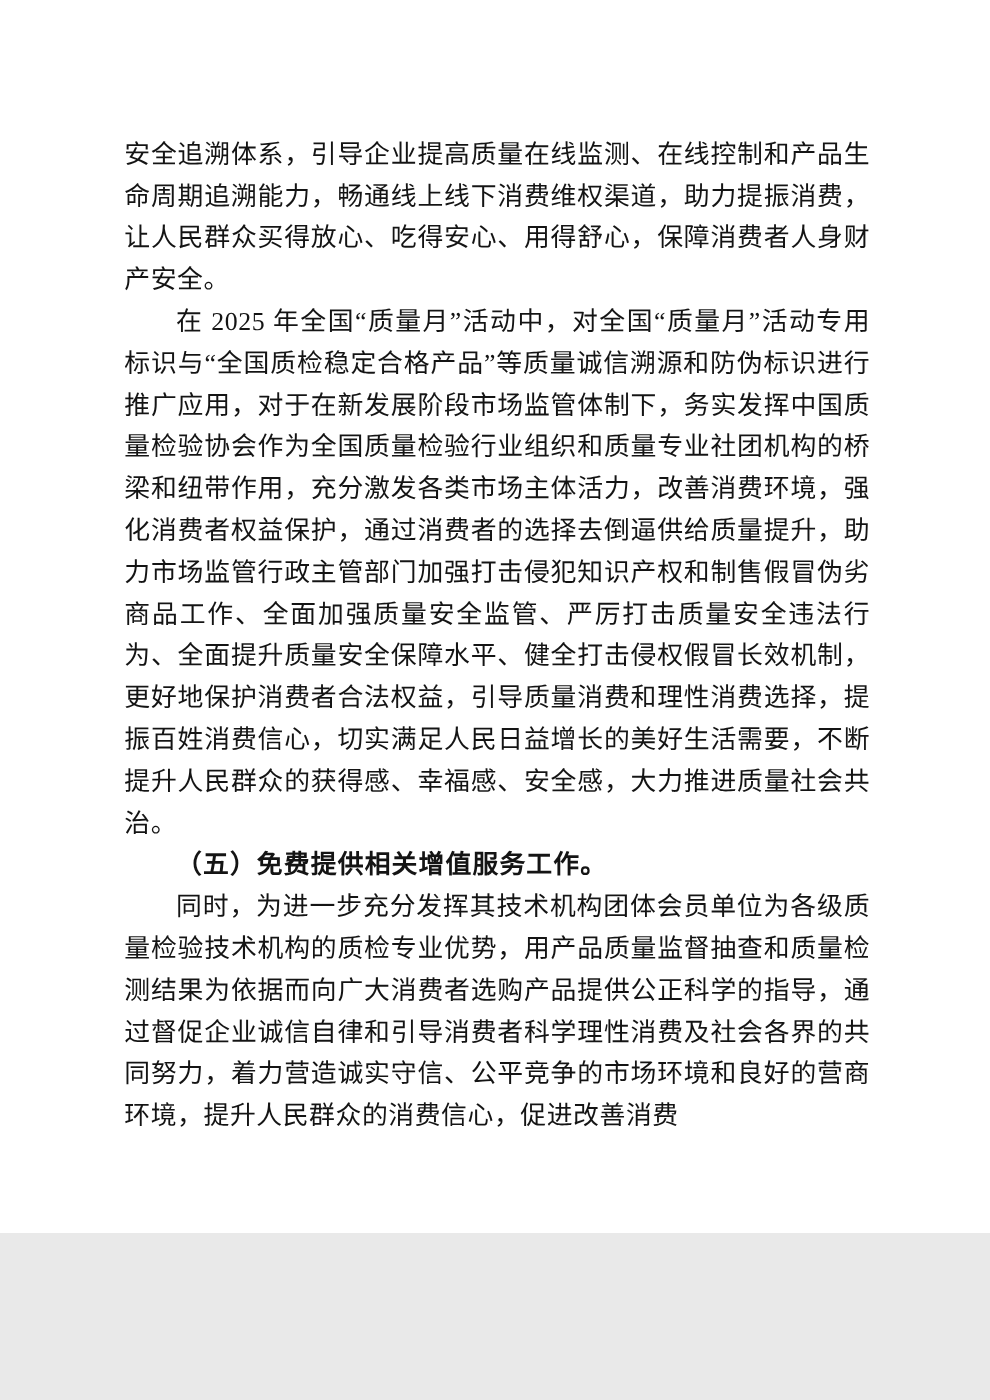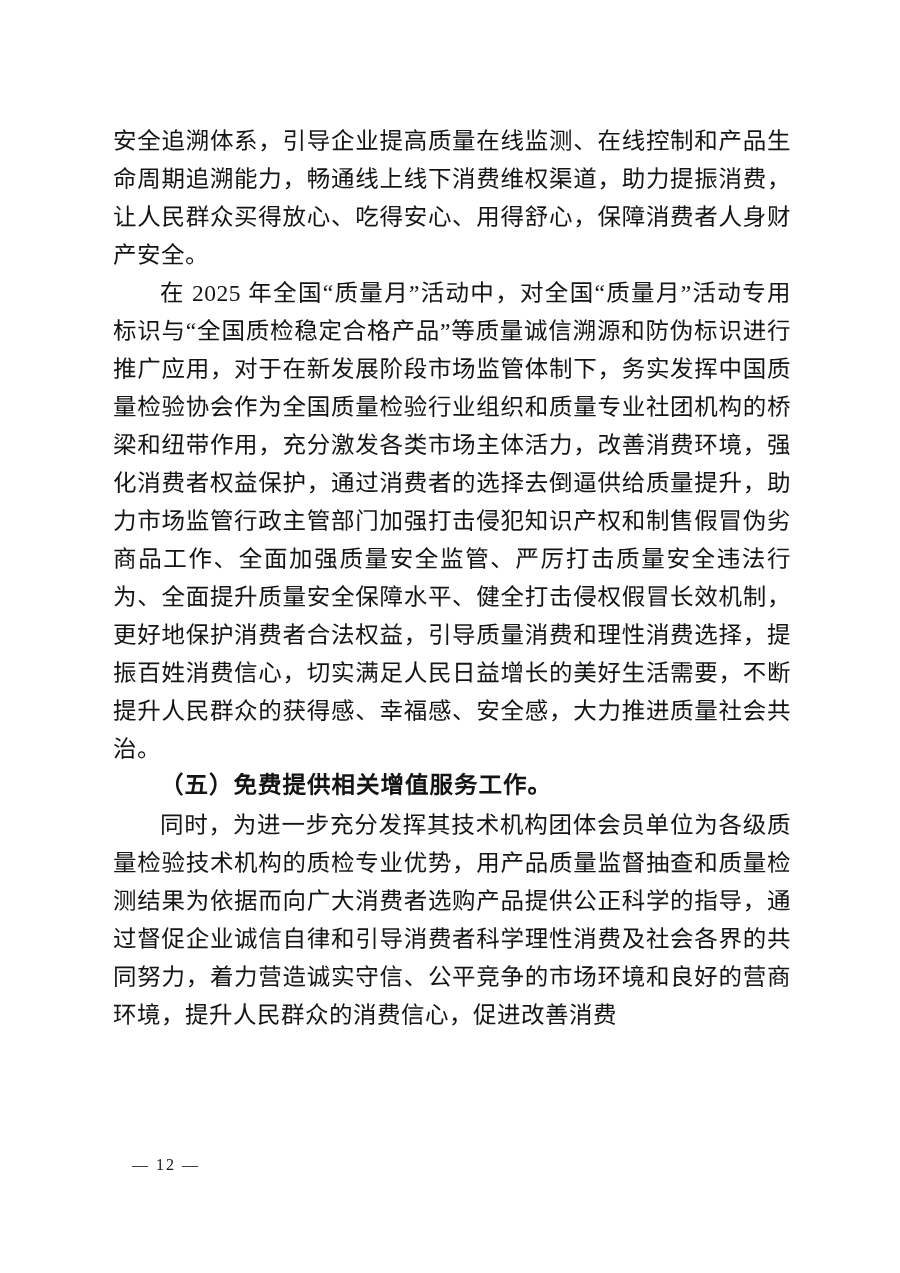--- a/index.html
+++ b/index.html
@@ -3,21 +3,21 @@
 <meta charset="utf-8">
 <style>
   html, body {
     margin: 0;
     padding: 0;
     background: #e9e9e9;
   }
   .page {
     position: relative;
     width: 900px;
-    height: 1273px;
+    height: 1121px;
     margin: 0 auto;
     background: #ffffff;
     overflow: hidden;
     font-family: "Liberation Serif", "DejaVu Serif", serif;
     color: #141414;
   }
   .content {
     position: absolute;
     left: 113px;
     top: 122px;
@@ -31,21 +31,20 @@
   .para {
     margin: 0;
     text-indent: 2em;
   }
   .para.no-indent {
     text-indent: 0;
   }
   .para.heading {
     font-weight: 700;
     letter-spacing: 1px;
-    font-family: Liberation Mono, monospace;
   }
   .footer {
     position: absolute;
     left: 132px;
     top: 1150px;
     font-size: 16px;
     line-height: 30px;
     letter-spacing: 2px;
     color: #141414;
   }

